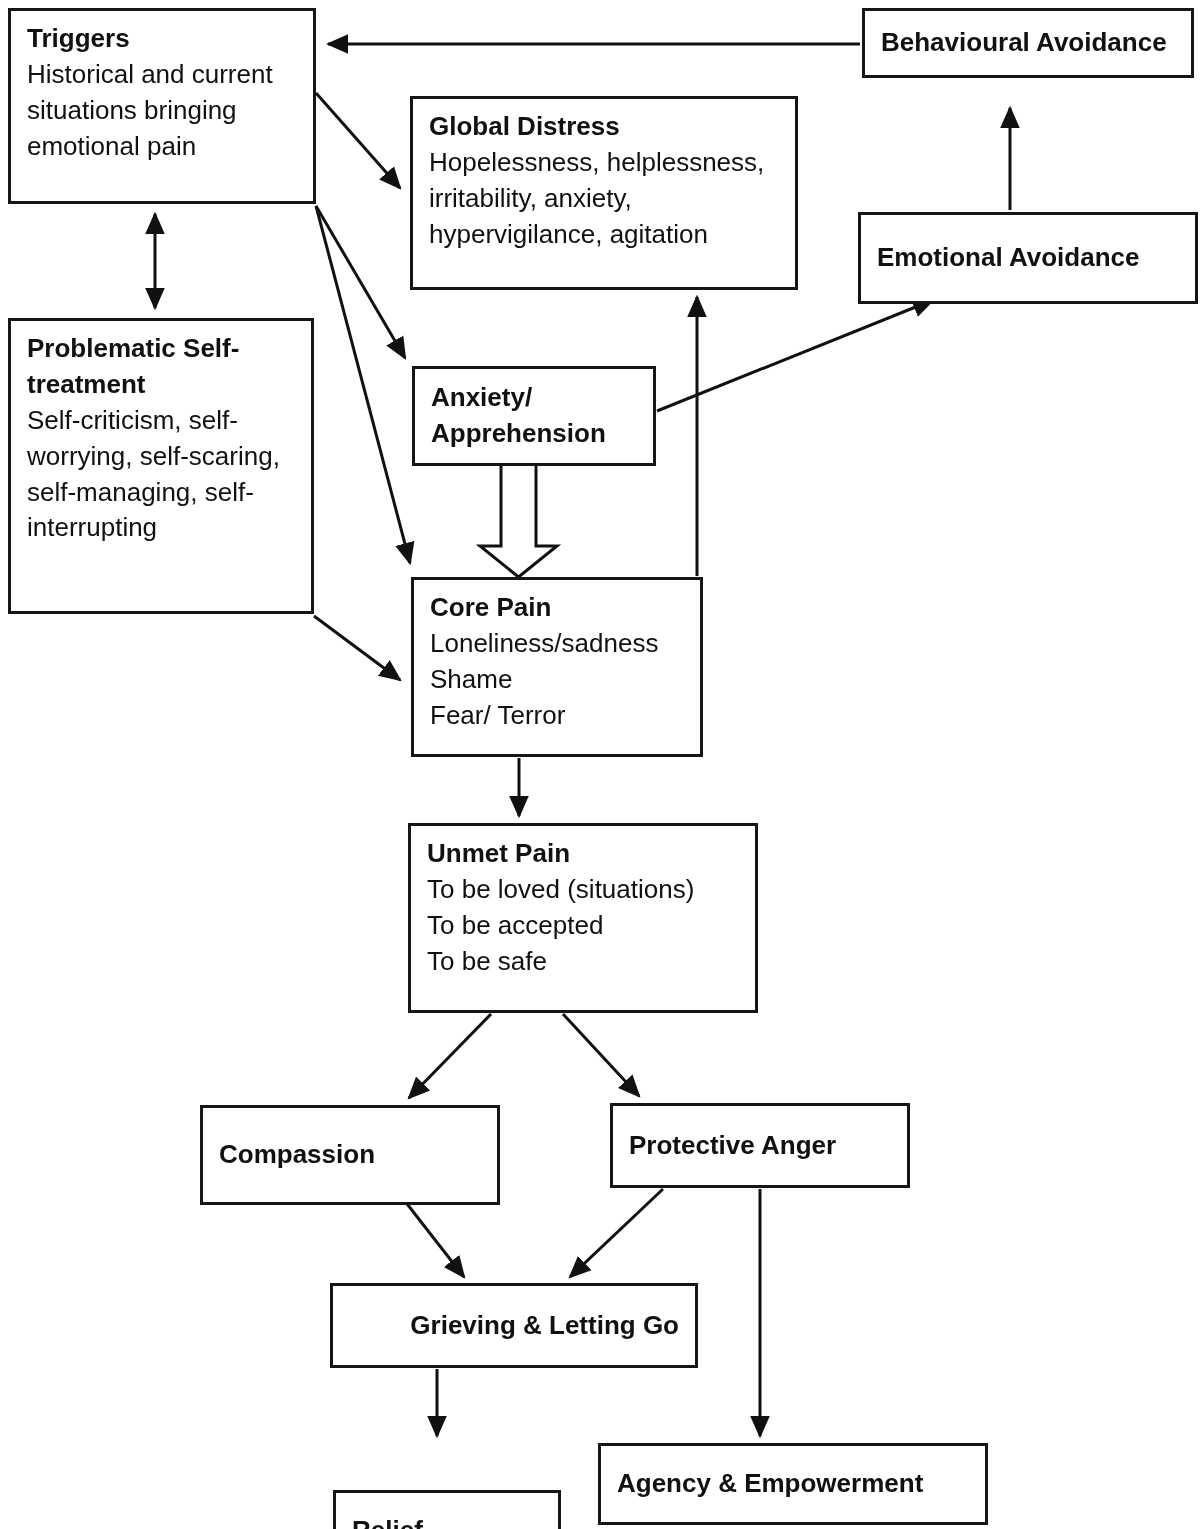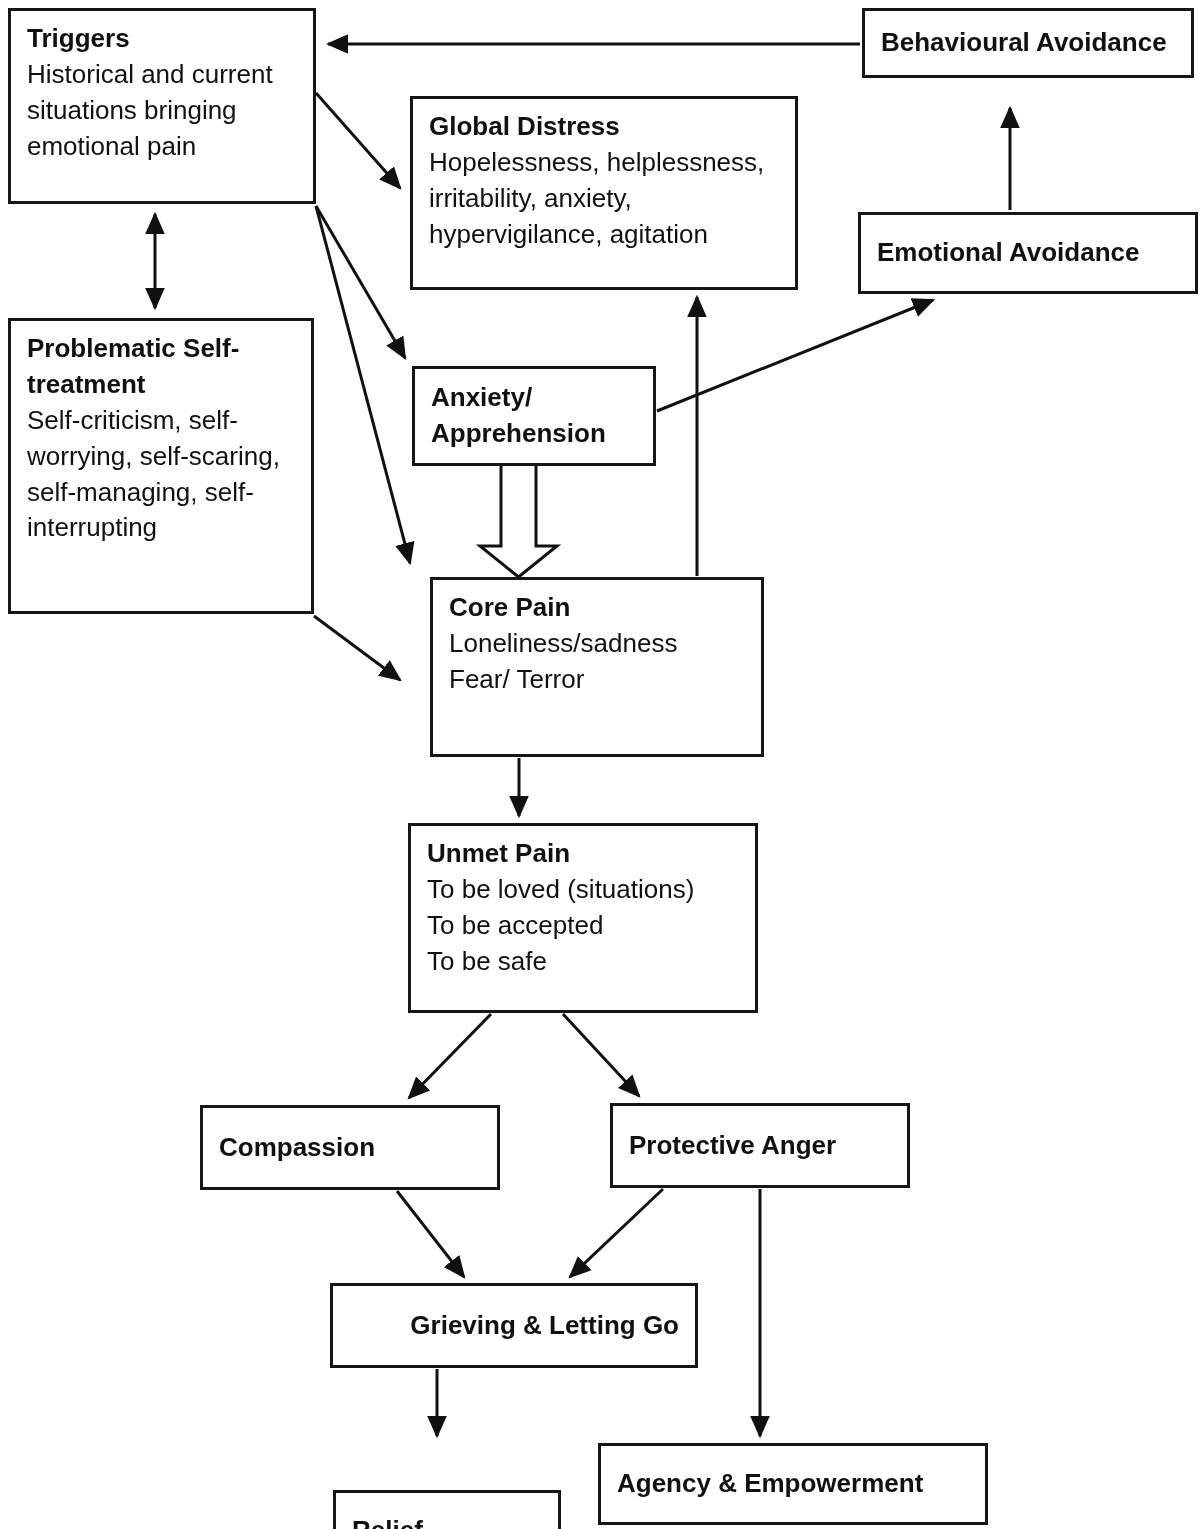--- a/index.html
+++ b/index.html
@@ -81,48 +81,49 @@
 
   <div class="node center-v" style="left:862px; top:8px; width:332px; height:70px;">
     <div class="title">Behavioural Avoidance</div>
   </div>
 
   <div class="node" style="left:410px; top:96px; width:388px; height:194px;">
     <div class="title">Global Distress</div>
     <div class="body">Hopelessness, helplessness, irritability, anxiety, hypervigilance, agitation</div>
   </div>
 
-  <div class="node center-v" style="left:858px; top:212px; width:340px; height:82px;">
+  <div class="node center-v" style="left:858px; top:212px; width:340px; height:92px;">
     <div class="title">Emotional Avoidance</div>
   </div>
 
   <div class="node" style="left:8px; top:318px; width:306px; height:296px;">
     <div class="title">Problematic Self-treatment</div>
     <div class="body">Self-criticism, self-worrying, self-scaring, self-managing, self-interrupting</div>
   </div>
 
   <div class="node center-v" style="left:412px; top:366px; width:244px; height:100px;">
     <div class="title">Anxiety/</div>
     <div class="title">Apprehension</div>
   </div>
 
-  <div class="node" style="left:430px; top:577px; width:334px; height:180px;">
+  <div class="node" style="left:411px; top:577px; width:292px; height:180px;">
     <div class="title">Core Pain</div>
     <div class="line">Loneliness/sadness</div>
+    <div class="line">Shame</div>
     <div class="line">Fear/ Terror</div>
   </div>
 
   <div class="node" style="left:408px; top:823px; width:350px; height:190px;">
     <div class="title">Unmet Pain</div>
     <div class="line">To be loved (situations)</div>
     <div class="line">To be accepted</div>
     <div class="line">To be safe</div>
   </div>
 
-  <div class="node center-v" style="left:200px; top:1105px; width:300px; height:85px;">
+  <div class="node center-v" style="left:200px; top:1105px; width:300px; height:100px;">
     <div class="title">Compassion</div>
   </div>
 
   <div class="node center-v" style="left:610px; top:1103px; width:300px; height:85px;">
     <div class="title">Protective Anger</div>
   </div>
 
   <div class="node center-v" style="left:330px; top:1283px; width:368px; height:85px;text-align:right;">
     <div class="title">Grieving &amp; Letting Go</div>
   </div>

